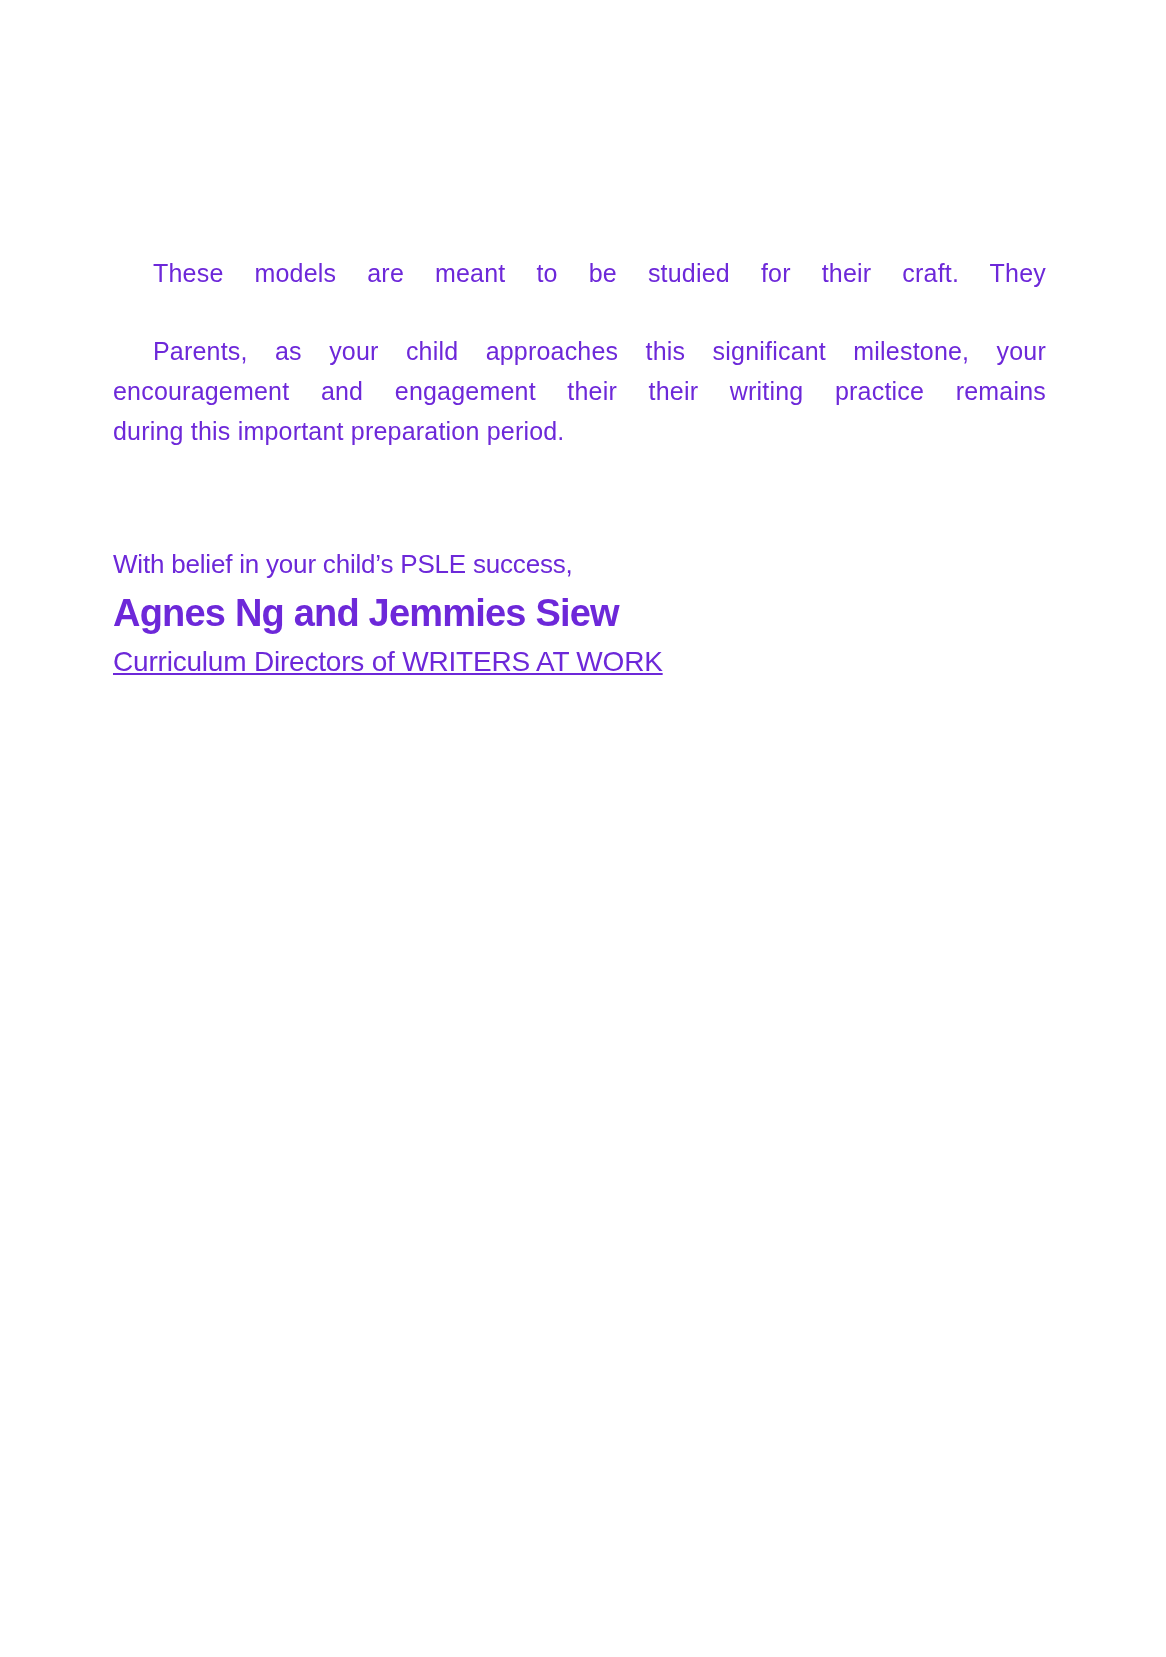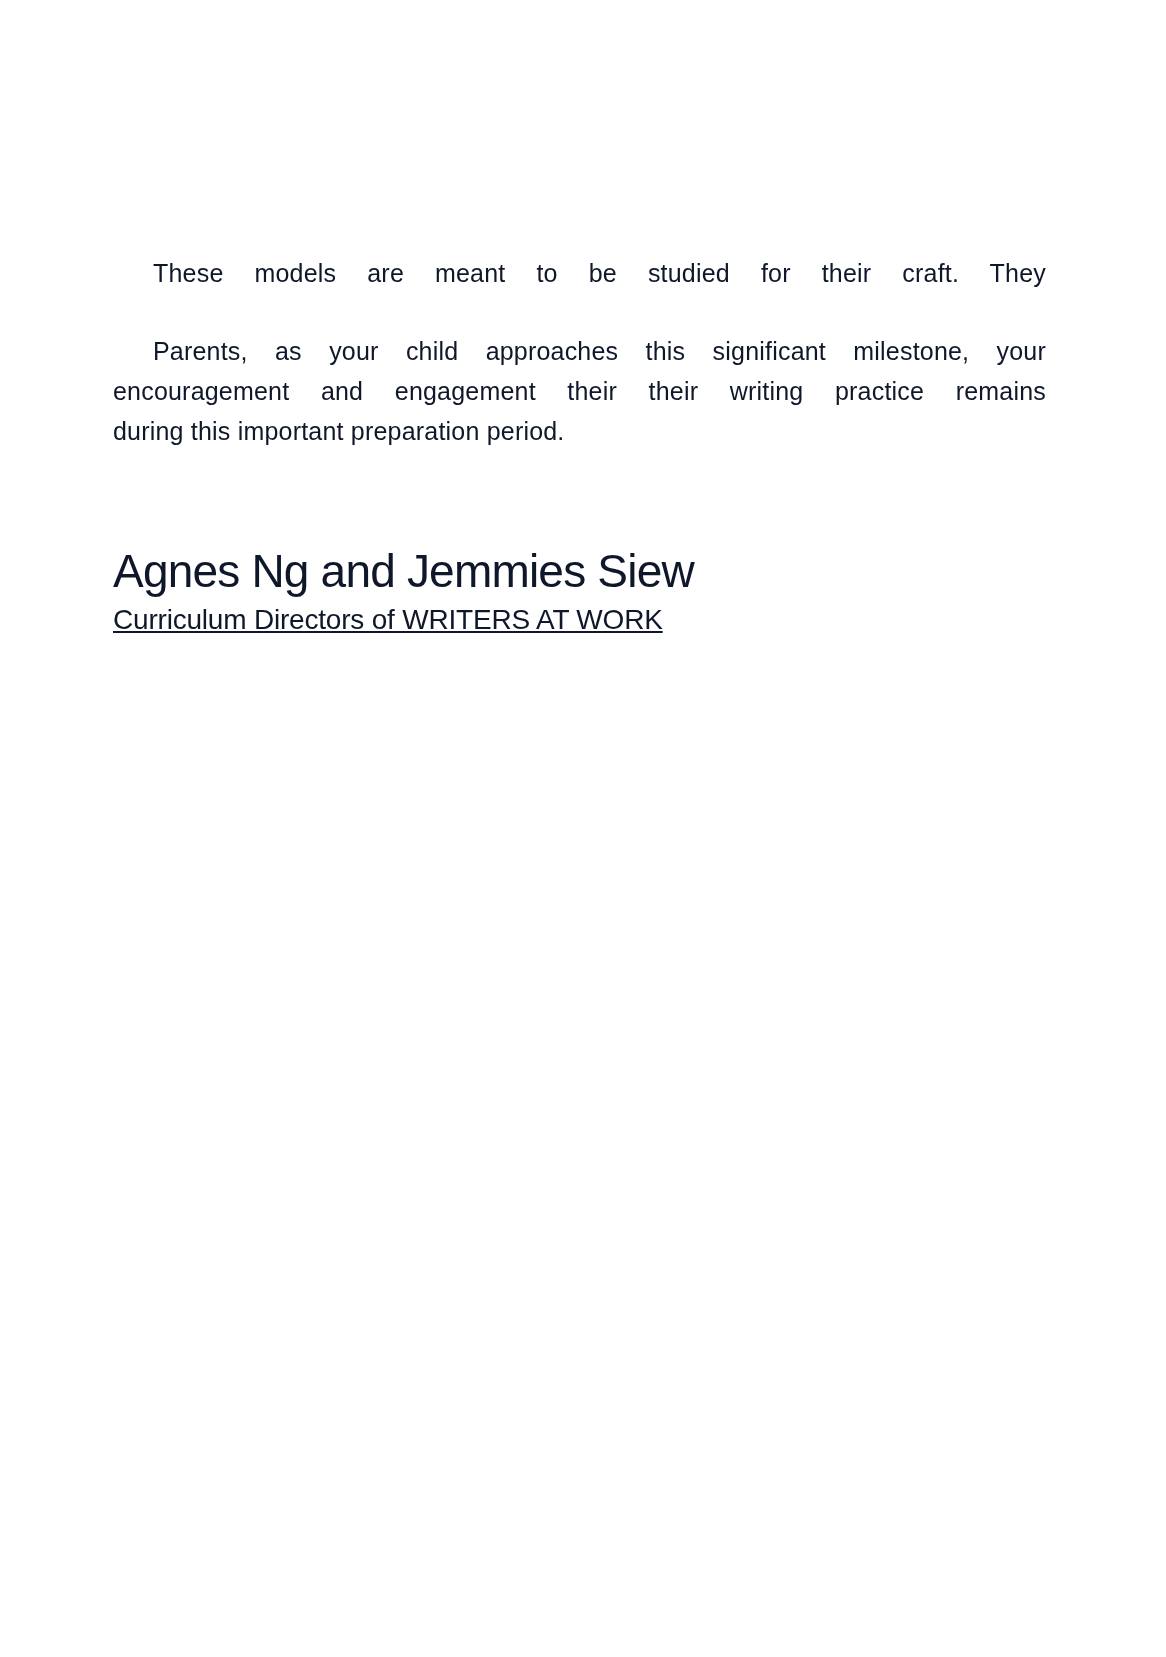--- a/index.html
+++ b/index.html
@@ -7,21 +7,21 @@
     padding: 0;
     background: #ffffff;
   }
   .page {
     position: relative;
     width: 1166px;
     height: 1657px;
     background: #ffffff;
     overflow: hidden;
     font-family: "Liberation Sans", "DejaVu Sans", sans-serif;
-    color: #0f172a;
+    color: #6d28d9;
   }
   .text-block {
     position: absolute;
     left: 113px;
     top: 253px;
     width: 933px;
   }
   .para {
     font-size: 25px;
     line-height: 40px;
@@ -45,25 +45,25 @@
   }
   .signature {
     margin-top: 95px;
   }
   .closing {
     font-size: 26px;
     line-height: 36px;
     letter-spacing: -0.2px;
   }
   .names {
-    font-size: 46px;
+    font-size: 38px;
     line-height: 50px;
-    font-weight: normal;
+    font-weight: bold;
     letter-spacing: -0.8px;
-    margin-top: 20px;
+    margin-top: 6px;
   }
   .role {
     font-size: 28px;
     line-height: 40px;
     letter-spacing: -0.2px;
     margin-top: 4px;
     text-decoration: underline;
   }
 </style>
 </head>
@@ -76,18 +76,19 @@
       <div class="jline first">These models are meant to be studied for their craft. They</div>
     </div>
 
     <div class="para">
       <div class="jline first">Parents, as your child approaches this significant milestone, your</div>
       <div class="jline">encouragement and engagement their their writing practice remains</div>
       <div class="jline last">during this important preparation period.</div>
     </div>
 
     <div class="signature">
+      <div class="closing">With belief in your child’s PSLE success,</div>
       <div class="names">Agnes Ng and Jemmies Siew</div>
       <div class="role">Curriculum Directors of WRITERS AT WORK</div>
     </div>
 
   </div>
 </div>
 
 </body></html>

